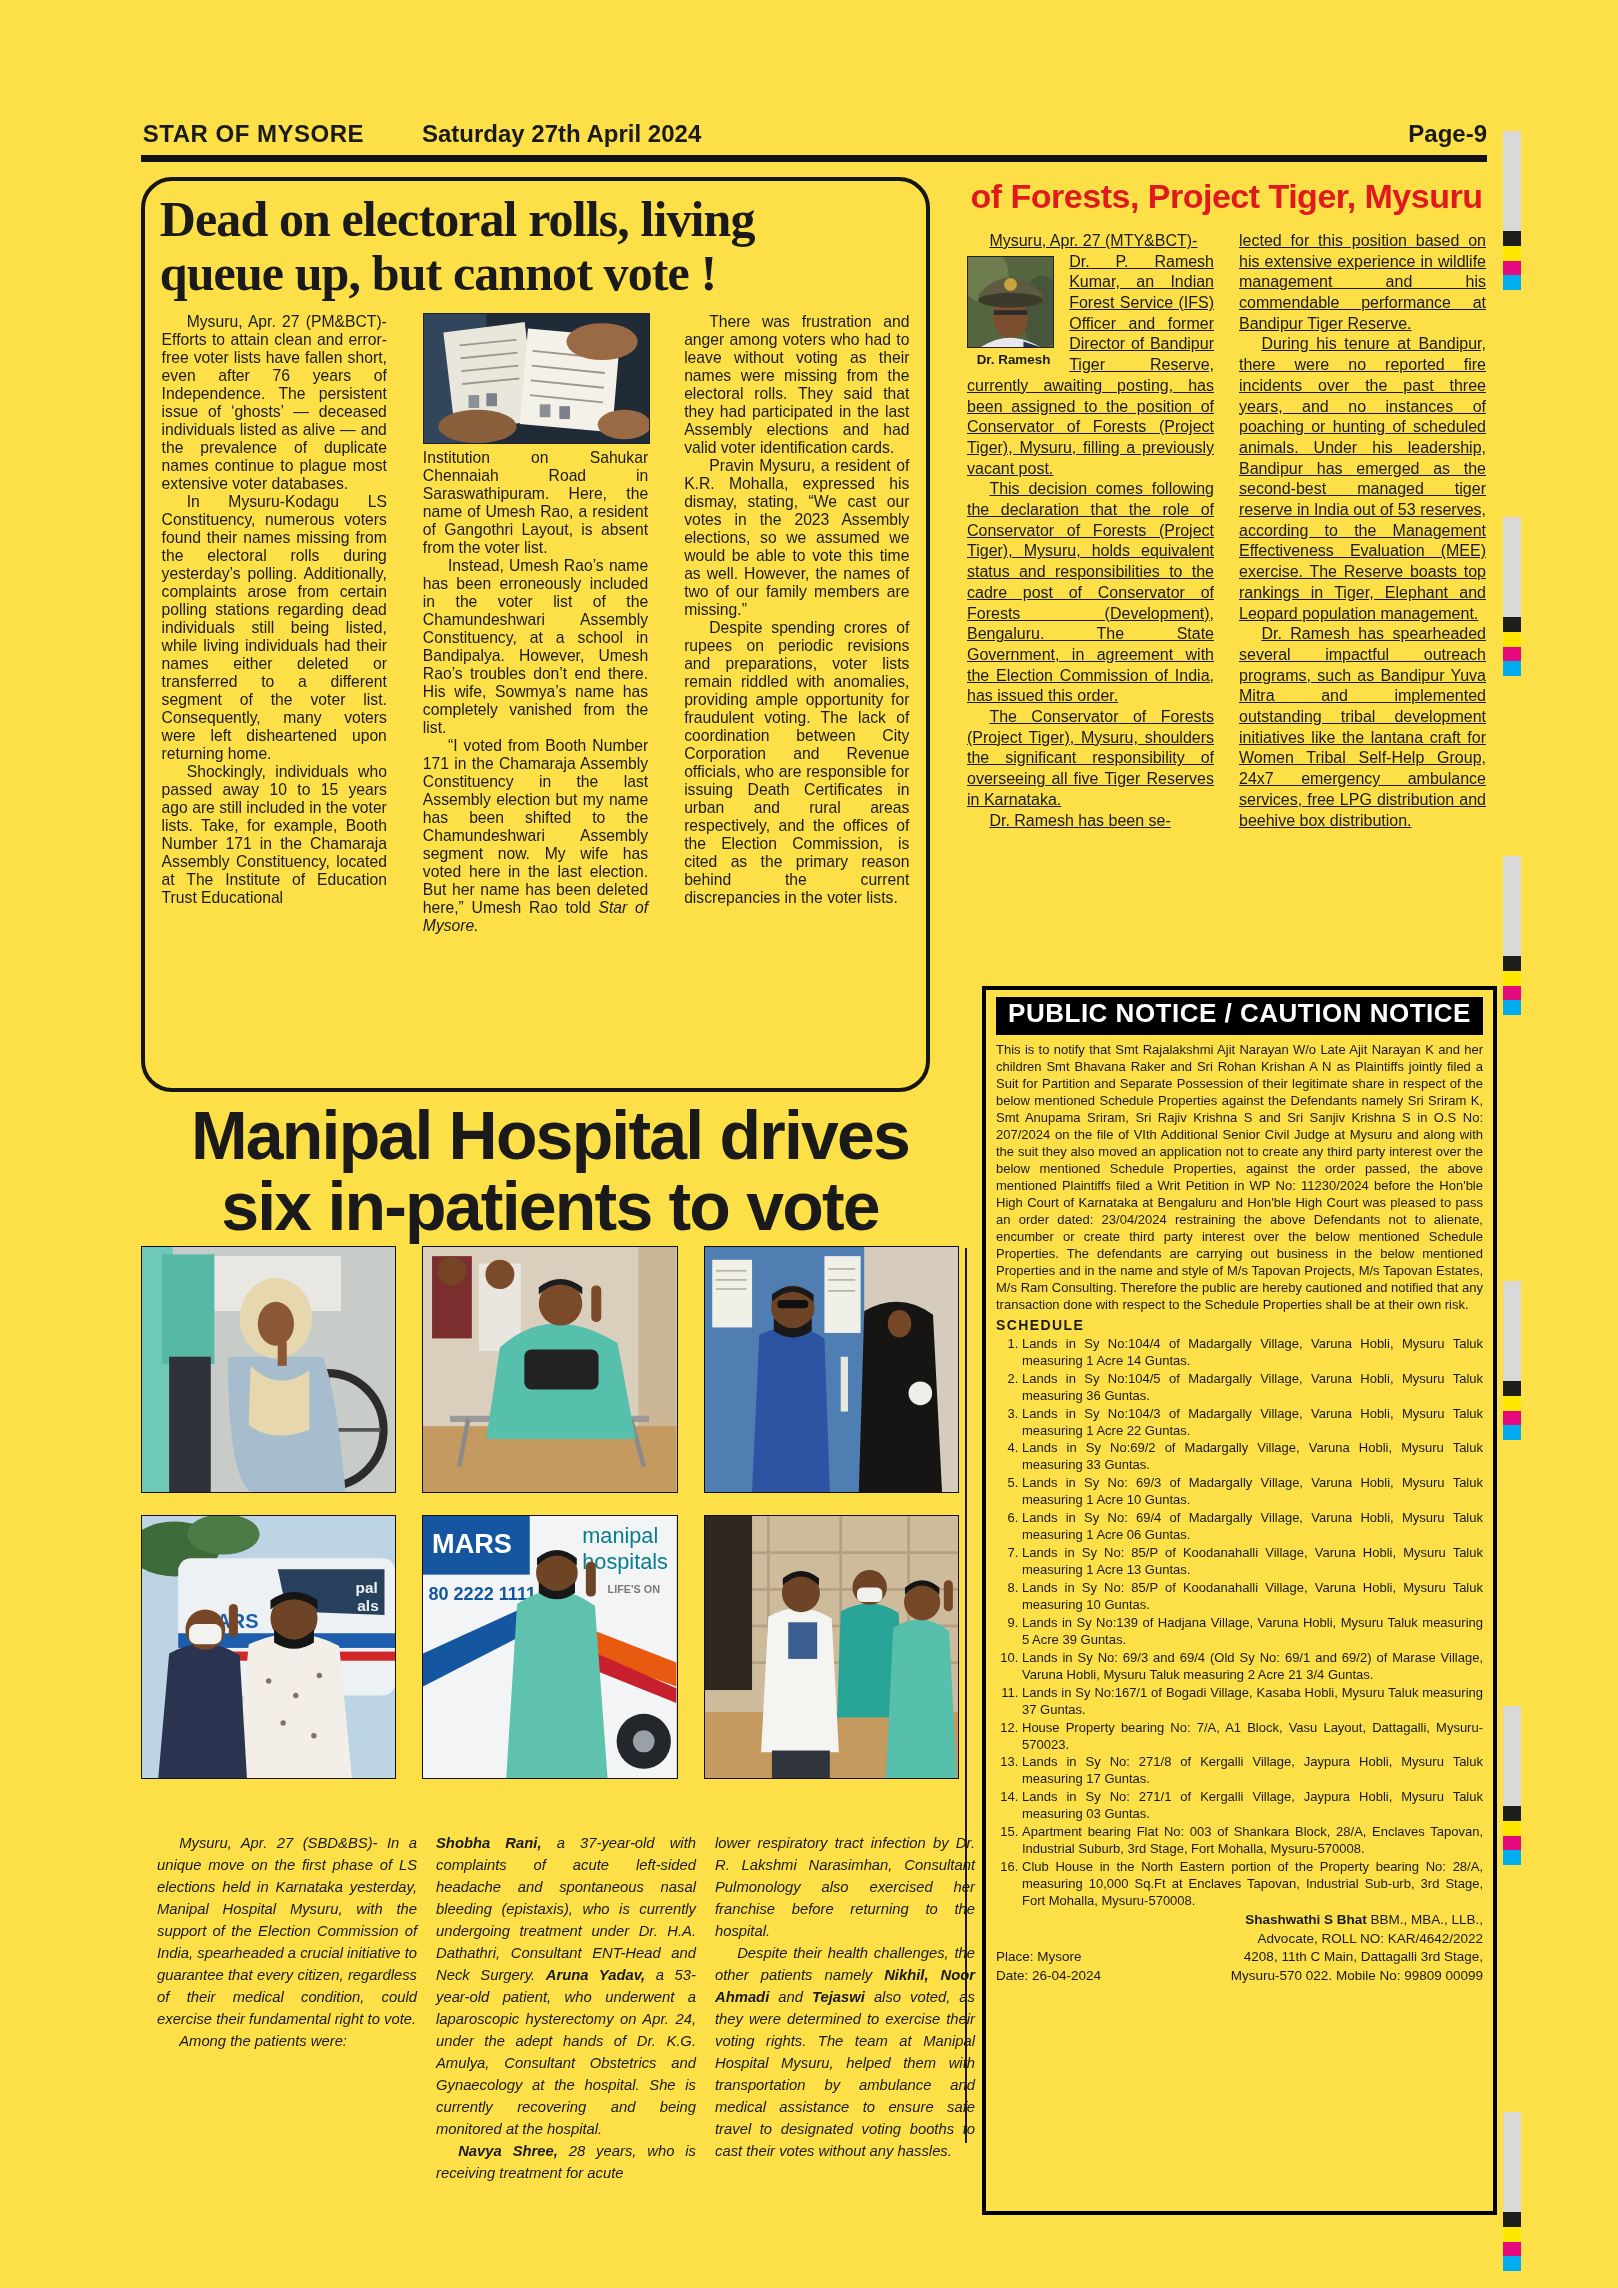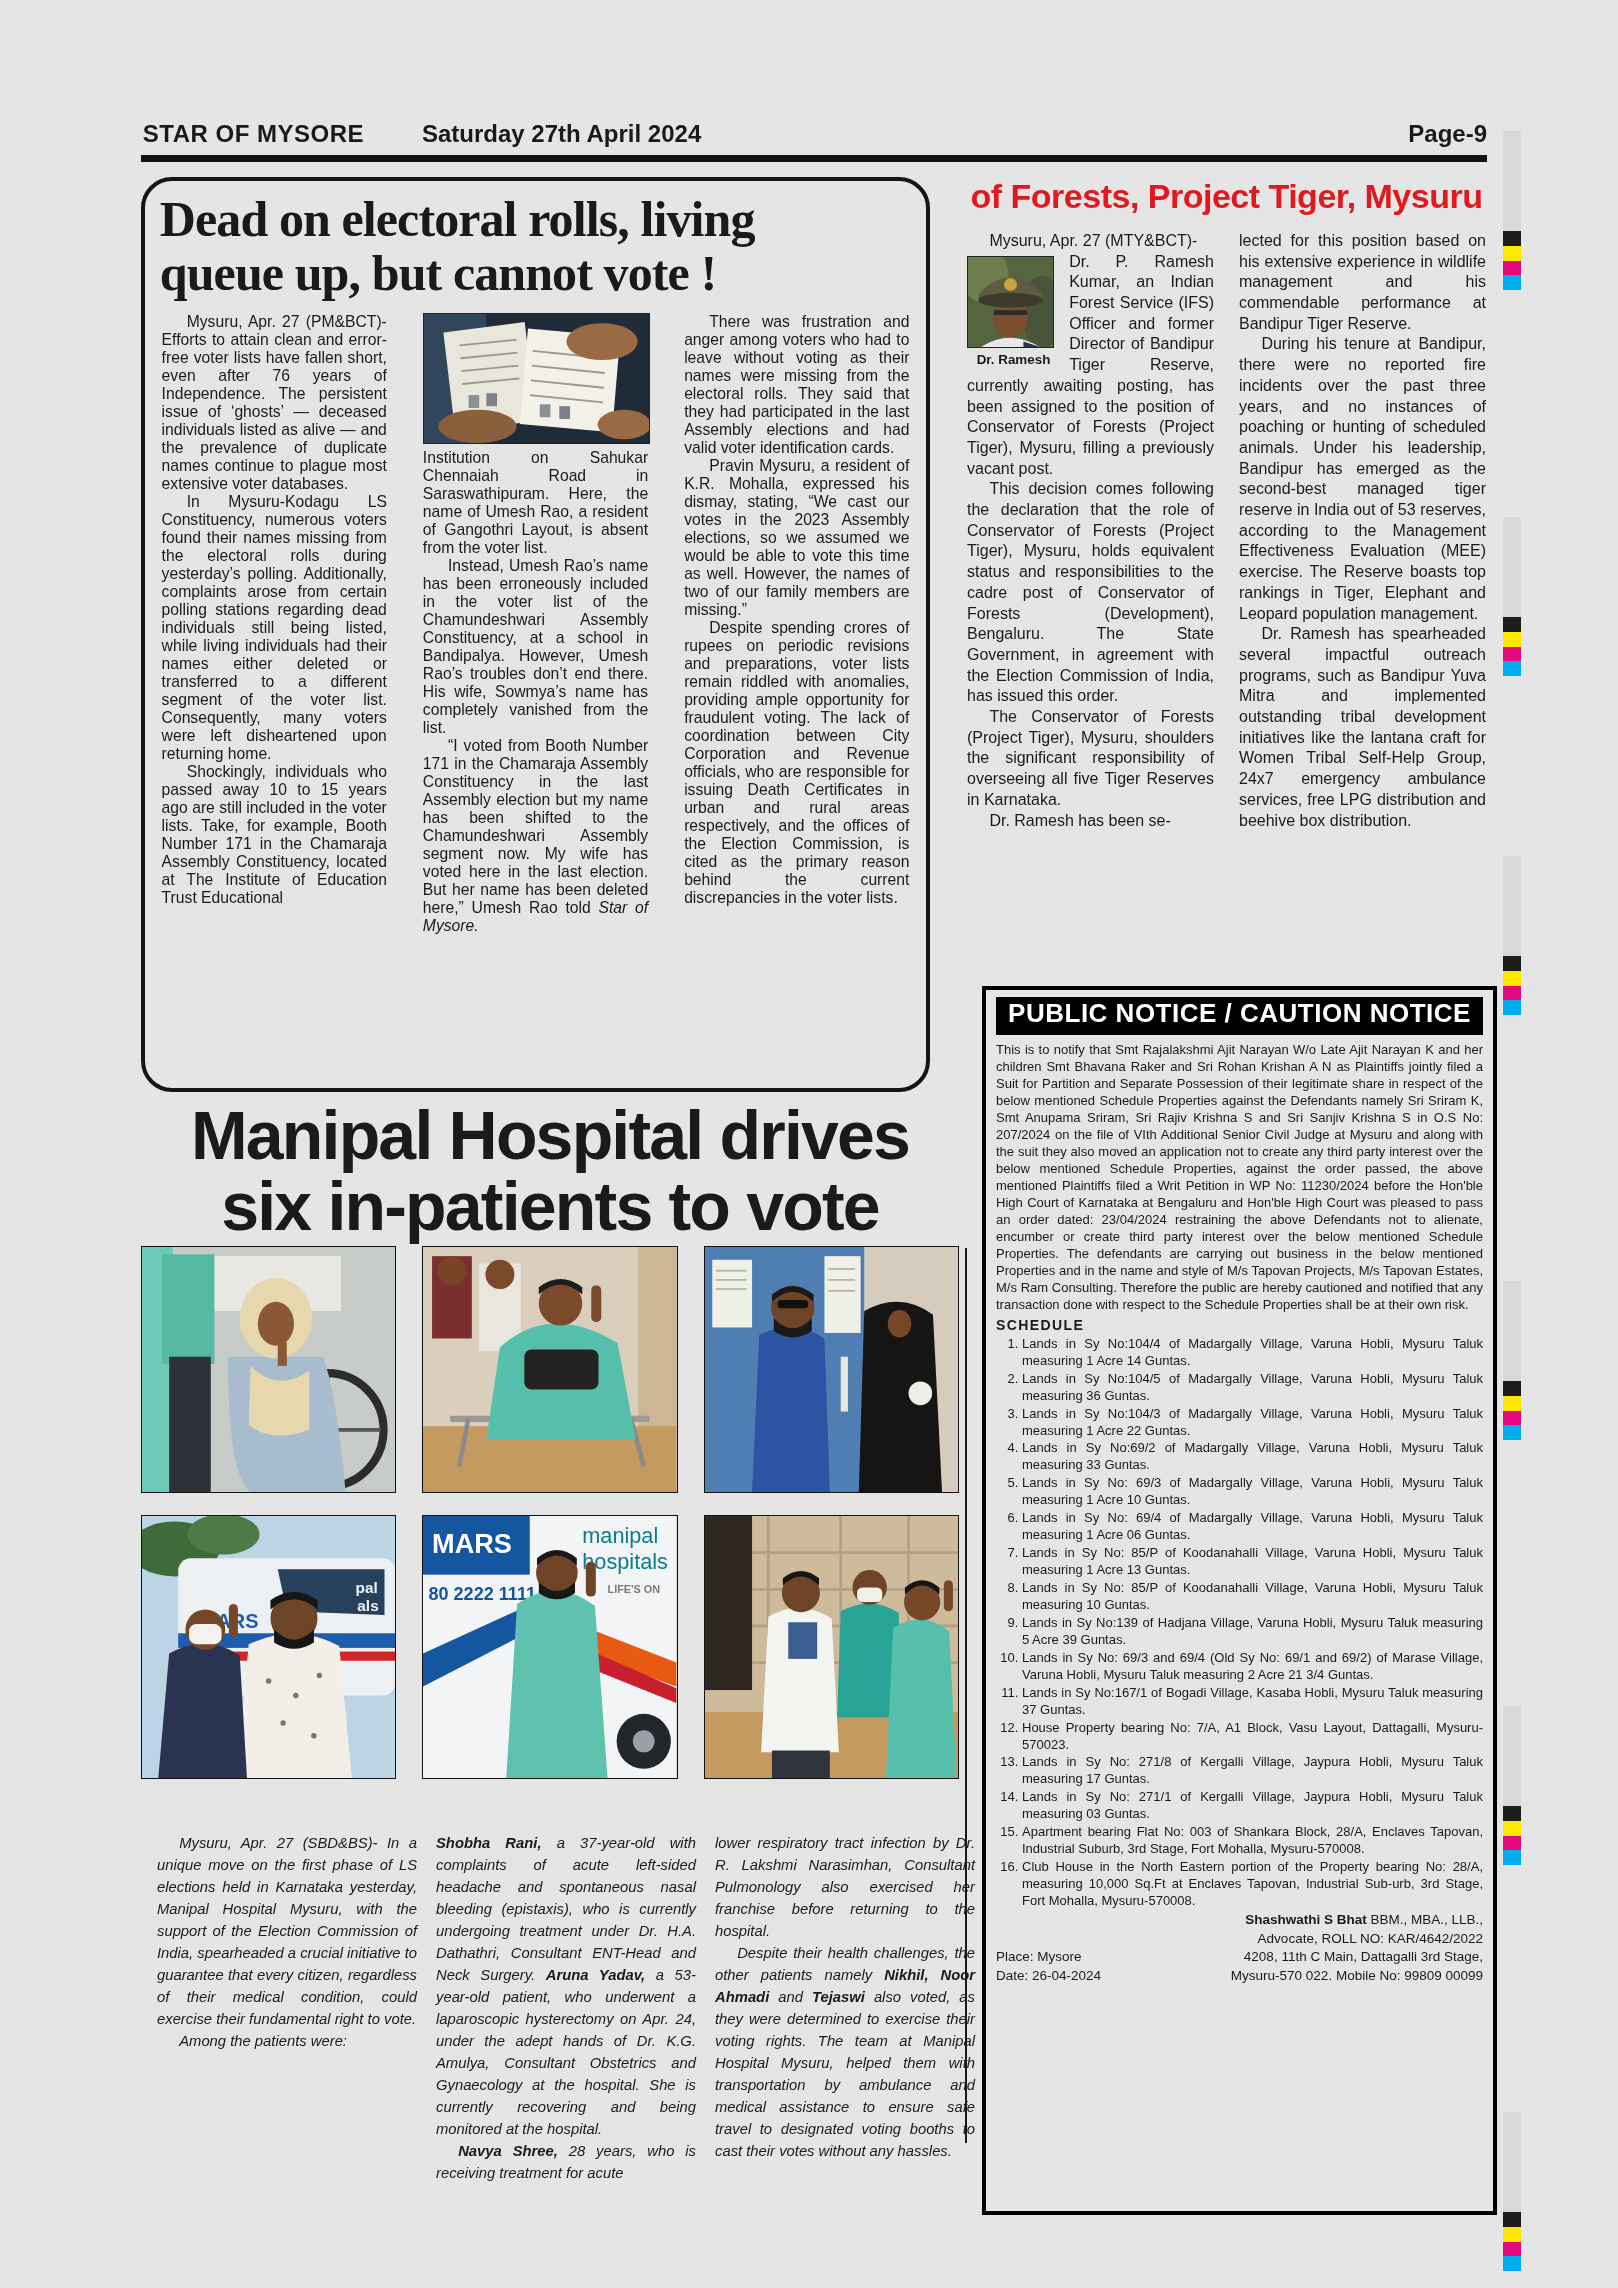--- a/index.html
+++ b/index.html
@@ -1,16 +1,16 @@
 <!DOCTYPE html>
 <html style="font-size:14.8px"><head>
 <meta charset="utf-8">
 <style>
   html,body{margin:0;padding:0;background:#fff;}
-  .page{position:relative;width:1619px;height:2289px;background:#e5e5e5;overflow:hidden;
+  .page{position:relative;width:1619px;height:2289px;background:#fde047;overflow:hidden;
         font-family:"Liberation Sans",sans-serif;color:#1a1a1a;}
   
   .masthead{position:absolute;left:141px;top:120px;width:1346px;height:31px;}
   .mast-paper{position:absolute;left:1.8px;top:0;font-size:24px;font-weight:bold;letter-spacing:0.5px;}
   .mast-date{position:absolute;left:281px;top:0;font-size:24px;font-weight:bold;}
   .mast-page{position:absolute;right:0;top:0;font-size:24px;font-weight:bold;}
   .mast-rule{position:absolute;left:141px;top:155px;width:1346px;height:6.5px;background:#111;}
   
   .a1{position:absolute;left:141px;top:177px;width:789px;height:915px;border:4.6px solid #151515;
       border-radius:31px;box-sizing:border-box;padding:9.2px 14.8px;}
@@ -18,21 +18,21 @@
       text-align:left;letter-spacing:-0.9px;margin-top:1.8px;}
   .a1body{display:flex;gap:36px;margin-top:13px;padding:0 1.8px;}
   .a1col{flex:1;font-size:15.7px;line-height:18px;text-align:justify;}
   .a1col p{margin:0;text-indent:1.6em;}
   .a1col p.noind{text-indent:0;}
   .a1photo{width:100%;height:129px;border:0.9px solid #222;display:block;margin:0 0 5.5px 0;}
   .ital{font-style:italic;}
   
   .a2{position:absolute;left:967px;top:177px;width:519px;}
   .a2 .hl{color:#e0191f;font-weight:bold;font-size:34px;line-height:1.15;text-align:center;letter-spacing:-0.5px;}
-  .a2body{display:flex;gap:25px;margin-top:14.8px;}
+  .a2body{display:flex;gap:25px;margin-top:14.8px;text-decoration:underline;}
   .a2col{flex:1;font-size:16px;line-height:20.7px;text-align:justify;}
   .a2col p{margin:0;text-indent:1.4em;}
   .a2col p.noind{text-indent:0;}
   .drbox{float:left;width:93px;margin:4.6px 9.2px 1.8px 0;}
   .drbox svg{width:85px;height:90px;border:0.9px solid #222;display:block;}
   .drcap{font-size:13.4px;font-weight:bold;text-align:center;padding-top:1.8px;}
   
   .a3h{position:absolute;left:141px;top:1100px;width:818px;text-align:center;
        font-size:68px;font-weight:bold;letter-spacing:-1.8px;line-height:1.04;}
   .a3photos{position:absolute;left:141px;top:1246px;width:818px;display:grid;

